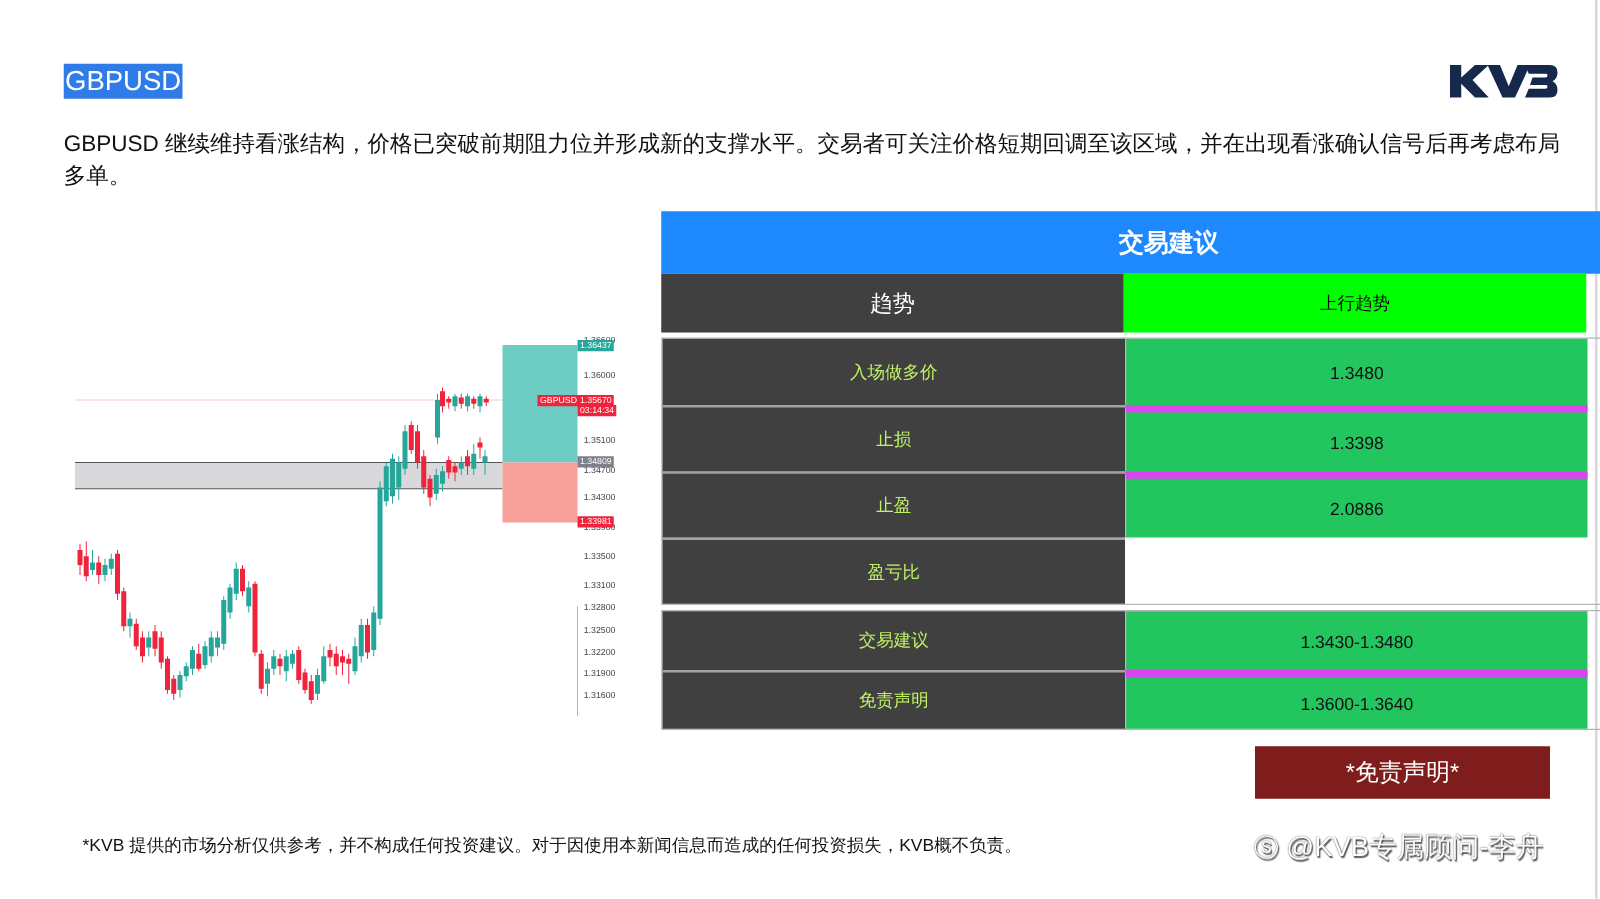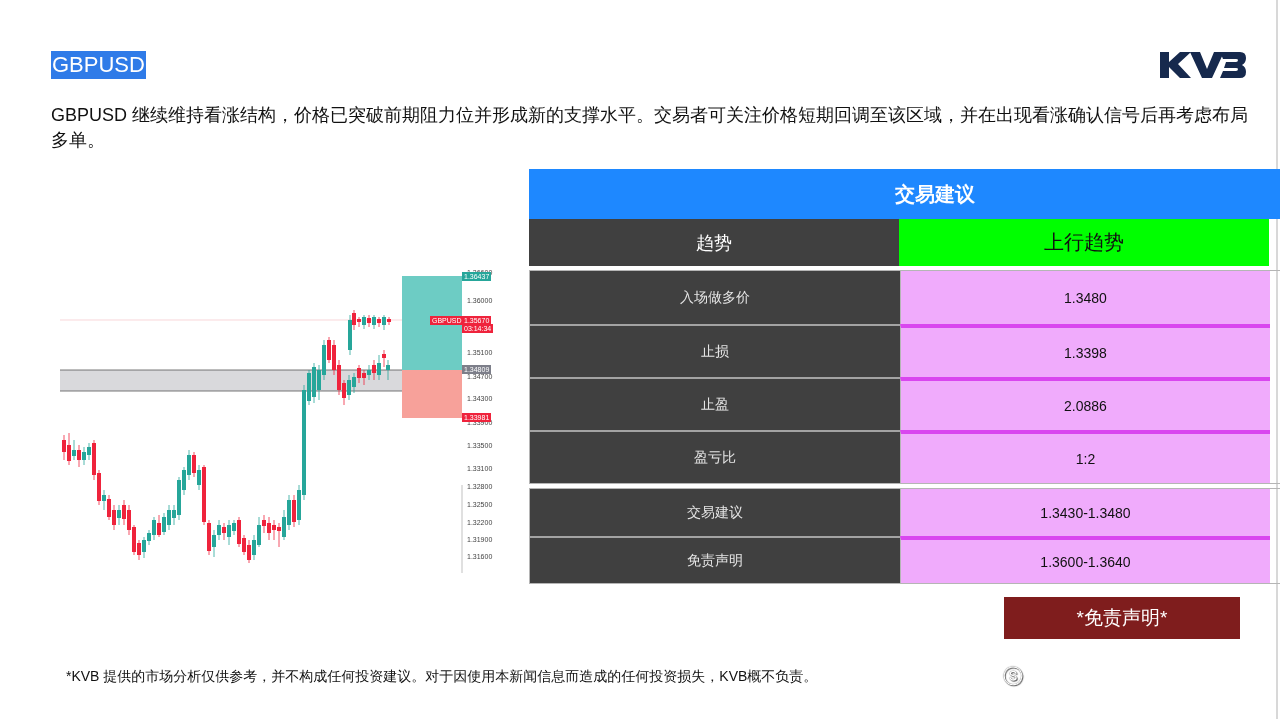--- a/index.html
+++ b/index.html
@@ -11,28 +11,28 @@
   
   .chart{position:absolute;left:50px;top:255px;width:450px;height:320px;}
   .chart svg{position:absolute;left:0;top:0;}
   .axis-label{position:absolute;left:417px;font-size:7px;color:#444;width:30px;text-align:left;}
   .tag{position:absolute;font-size:7px;color:#fff;padding:0 2px;line-height:9px;}
   
   .table{position:absolute;left:499px;top:169px;width:812px;margin-left:30px;}
   .t-header{height:50px;background:#1e88ff;color:#fff;font-weight:bold;font-size:20px;display:flex;align-items:center;justify-content:center;}
   .t-row{display:flex;}
   .t-trend .c-left{height:47px;background:#404040;color:#fff;font-size:18px;}
-  .t-trend .c-right{height:47px;background:#00ff00;color:#111;font-size:20px;}
+  .t-trend .c-right{height:47px;background:#00ff00;color:#111;font-size:14px;}
   .cell{display:flex;align-items:center;justify-content:center;box-sizing:border-box;}
-  .c-left{width:370px;background:#404040;color:#e5e5e5;font-size:14px;}
-  .c-right{width:370px;background:#f0abfc;color:#111;font-size:14px;border:1px solid #b5b5b5;border-left:none;}
+  .c-left{width:370px;background:#404040;color:#bef264;font-size:14px;}
+  .c-right{width:370px;background:#22c55e;color:#111;font-size:14px;border:1px solid #b5b5b5;border-left:none;}
   .group{margin-top:4px;border:1px solid #b5b5b5;}
   .group .t-row{height:53px;}
   .group .t-row + .t-row .c-left{border-top:2px solid #a3a3a3;}
-  .group .t-row + .t-row .c-right{border-top:4px solid #d946ef;}
+  .group .t-row + .t-row .c-right{border-top:6px solid #d946ef;}
   .group .c-right{border:none;}
   .group .t-row .c-right{border-left:1px solid #b5b5b5;}
   .group2 .t-row{height:47px;}
   .disclaimer-btn{position:absolute;left:1004px;top:597px;width:236px;height:42px;background:#7f1d1d;color:#fff;font-size:19px;display:flex;align-items:center;justify-content:center;}
   .footer{position:absolute;left:66px;top:668px;font-size:14px;color:#111;}
   .watermark{position:absolute;left:1003px;top:663px;font-size:22px;color:#fff;text-shadow:0 0 1px #333,1px 1px 1px #555;display:flex;align-items:center;gap:6px;}
   .watermark .wm-icon{font-size:20px;color:#fff;}
 </style>
 </head>
 <body>
@@ -260,34 +260,34 @@
     <div class="t-row">
       <div class="cell c-left">止损</div>
       <div class="cell c-right">1.3398</div>
     </div>
     <div class="t-row">
       <div class="cell c-left">止盈</div>
       <div class="cell c-right">2.0886</div>
     </div>
     <div class="t-row">
       <div class="cell c-left">盈亏比</div>
-      <div class="cell c-right">1:2</div>
     </div>
   </div>
   <div class="group group2">
     <div class="t-row">
       <div class="cell c-left">交易建议</div>
       <div class="cell c-right">1.3430-1.3480</div>
     </div>
     <div class="t-row">
       <div class="cell c-left">免责声明</div>
       <div class="cell c-right">1.3600-1.3640</div>
     </div>
   </div>
 </div>
 
 <div class="disclaimer-btn">*免责声明*</div>
 
 <div class="footer">*KVB 提供的市场分析仅供参考，并不构成任何投资建议。对于因使用本新闻信息而造成的任何投资损失，KVB概不负责。</div>
 
 <div class="watermark">
   <span class="wm-icon">ⓢ</span>
+  <span>@KVB专属顾问-李舟</span>
 </div>
 
 </body></html>

